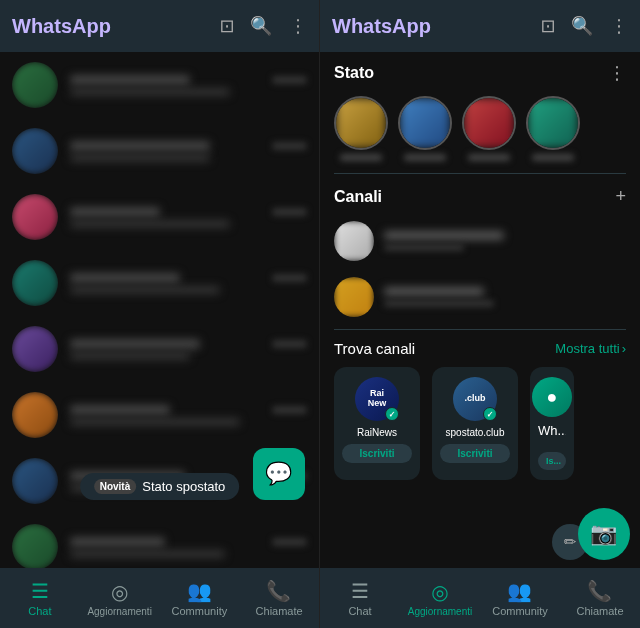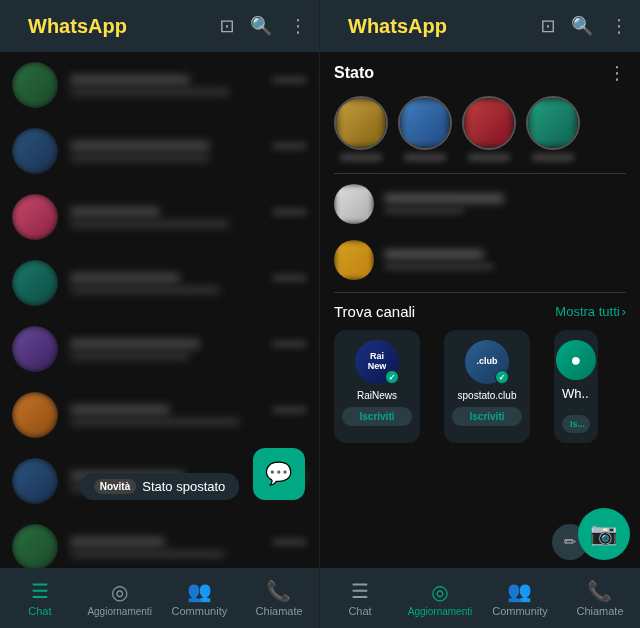--- a/index.html
+++ b/index.html
@@ -25,24 +25,23 @@
     .header {
       display: flex;
       align-items: center;
       justify-content: space-between;
       padding: 10px 12px;
       background: #1f2c34;
       height: 52px;
     }
 
     .header-title {
-      color: #fde047;
+      color: #c4b5fd;
       font-size: 20px;
       font-weight: 600;
-      margin-left: 16px;
     }
 
     .header-icons {
       display: flex;
       gap: 16px;
       align-items: center;
     }
 
     .header-icon {
       color: #aaa;
@@ -356,21 +355,21 @@
       color: #00a884;
       font-size: 13px;
       cursor: pointer;
       display: flex;
       align-items: center;
       gap: 2px;
     }
 
     .channel-cards {
       display: flex;
-      gap: 24px;
+      gap: 12px;
       padding: 4px 14px 8px;
       overflow-x: auto;
     }
 
     .channel-card {
       width: 86px;
       flex-shrink: 0;
       background: #1a2428;
       border-radius: 12px;
       padding: 10px 8px;
@@ -677,20 +676,24 @@
       <div class="status-item">
         <div class="status-avatar">
           <div class="status-avatar-inner teal2"></div>
         </div>
         <div class="status-label-blur"></div>
       </div>
     </div>
 
     <div class="divider-line"></div>
 
+    <div class="section-header">
+      <span class="section-title">Canali</span>
+      <span class="section-action">+</span>
+    </div>
 
     <div class="channel-item">
       <div class="channel-avatar">
         <div class="channel-avatar-inner light"></div>
       </div>
       <div class="channel-info">
         <div class="channel-name-blur" style="width:120px"></div>
         <div class="channel-msg-blur" style="width:80px"></div>
       </div>
     </div>

